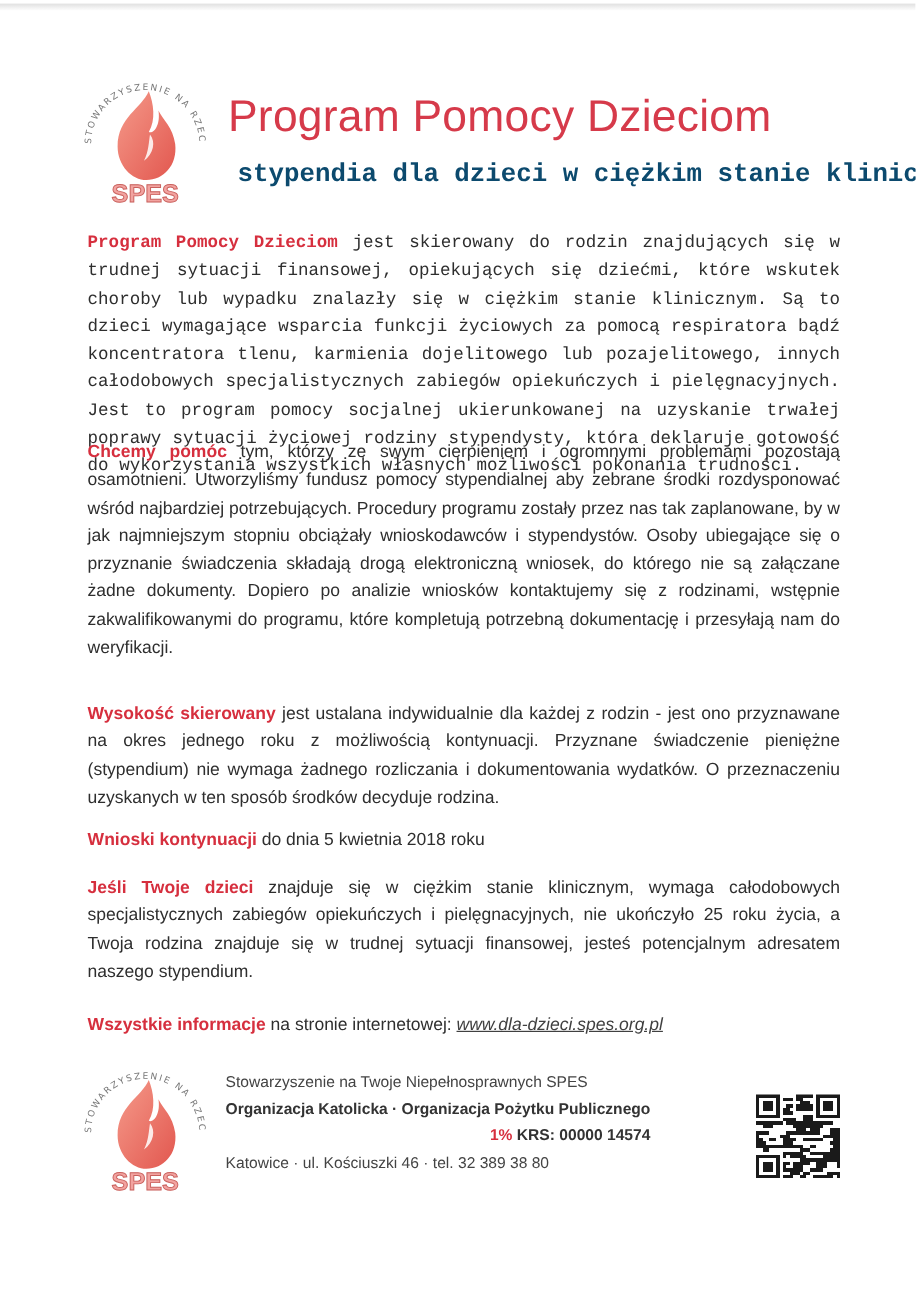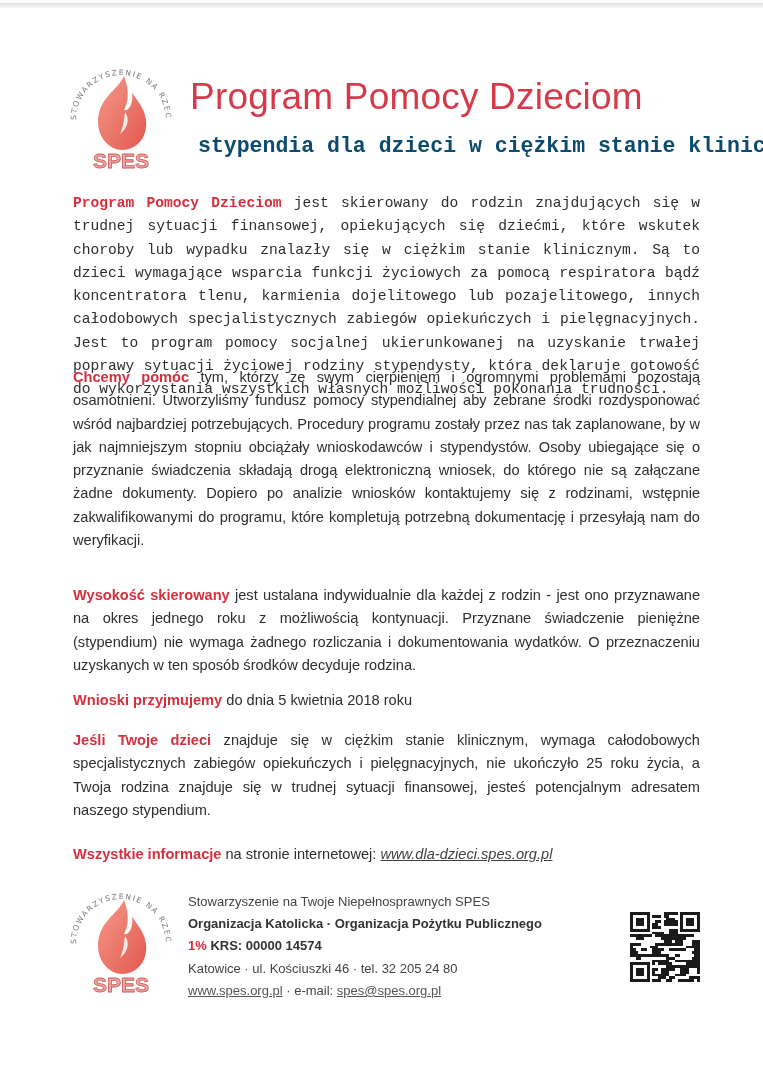--- a/index.html
+++ b/index.html
@@ -11,21 +11,21 @@
   .logo svg { display: block; }
   .title { position: absolute; left: 190px; top: 76px; font-size: 37px; color: #d63a4a;
            font-weight: normal; letter-spacing: 0.2px; white-space: nowrap; margin: 0; }
   .subtitle { position: absolute; left: 192px; top: 128px; font-size: 21.5px; color: #0c4a6e;
               white-space: nowrap; margin: 6px; font-family: Liberation Mono, monospace; }
   .body-text { position: absolute; left: 73px; width: 627px; font-size: 14.6px; line-height: 23.3px;
                text-align: justify; margin: 0; color: #2e2e2e; }
   .hl { color: #d62f3e; font-weight: bold; }
   .link { color: #404040; text-decoration: underline; font-style: italic; }
   .footer-text { position: absolute; left: 188px; top: 891px; font-size: 13px; line-height: 22.2px; color: #444; }
-  .footer-text .bold { font-weight: bold; color: #333; }
+  .footer-text .bold { font-weight: bold; color: #333; text-align: right; }
   .footer-text .pct { color: #d62f3e; font-weight: bold; }
   .footer-text .ul { text-decoration: underline; color: #555; }
   .qr { position: absolute; left: 630px; top: 912px; width: 70px; height: 70px; }
 </style>
 </head>
 <body>
 
 <div class="scan-edge"></div>
 
 <div class="logo" style="left:62px; top:56px;">
@@ -55,21 +55,21 @@
 
 <p class="body-text" style="top:366px;">
   <span class="hl">Chcemy pomóc</span><span> tym, którzy ze swym cierpieniem i ogromnymi problemami pozostają osamotnieni. Utworzyliśmy fundusz pomocy stypendialnej aby zebrane środki rozdysponować wśród najbardziej potrzebujących. Procedury programu zostały przez nas tak zaplanowane, by w jak najmniejszym stopniu obciążały wnioskodawców i stypendystów. Osoby ubiegające się o przyznanie świadczenia składają drogą elektroniczną wniosek, do którego nie są załączane żadne dokumenty. Dopiero po analizie wniosków kontaktujemy się z rodzinami, wstępnie zakwalifikowanymi do programu, które kompletują potrzebną dokumentację i przesyłają nam do weryfikacji.</span>
 </p>
 
 <p class="body-text" style="top:584px;">
   <span class="hl">Wysokość skierowany</span><span> jest ustalana indywidualnie dla każdej z rodzin - jest ono przyznawane na okres jednego roku z możliwością kontynuacji. Przyznane świadczenie pieniężne (stypendium) nie wymaga żadnego rozliczania i dokumentowania wydatków. O przeznaczeniu uzyskanych w ten sposób środków decyduje rodzina.</span>
 </p>
 
 <p class="body-text" style="top:689px;">
-  <span class="hl">Wnioski przyjmujemy</span><span> do dnia 5 kwietnia 2018 roku</span>
+  <span class="hl">Wnioski kontynuacji</span><span> do dnia 5 kwietnia 2018 roku</span>
 </p>
 
 <p class="body-text" style="top:729px;">
   <span class="hl">Jeśli Twoje dzieci</span><span> znajduje się w ciężkim stanie klinicznym, wymaga całodobowych specjalistycznych zabiegów opiekuńczych i pielęgnacyjnych, nie ukończyło 25 roku życia, a Twoja rodzina znajduje się w trudnej sytuacji finansowej, jesteś potencjalnym adresatem naszego stypendium.</span>
 </p>
 
 <p class="body-text" style="top:843px;">
   <span class="hl">Wszystkie informacje</span><span> na stronie internetowej: </span><a class="link">www.dla-dzieci.spes.org.pl</a>
 </p>
 
@@ -88,22 +88,21 @@
     <path d="M62 20 C 56 34, 36 42, 36 66 C 36 82, 48 94, 60 94 C 74 94, 86 82, 84 64 C 82 50, 74 44, 70 36 C 72 48, 66 56, 62 54 C 68 44, 66 30, 62 20 Z" fill="url(#flameGrad2)"></path>
     <path d="M63 56 C 68 62, 66 72, 58 78 C 62 70, 62 62, 63 56 Z" fill="#ffffff" opacity="0.85"></path>
     <text x="59" y="112" text-anchor="middle" font-size="21" font-weight="bold" fill="#f2a3a0" stroke="#c9605c" stroke-width="0.8" font-family="Liberation Sans, sans-serif">SPES</text>
   </svg>
 </div>
 
 <div class="footer-text">
   <div>Stowarzyszenie na Twoje Niepełnosprawnych SPES</div>
   <div class="bold">Organizacja Katolicka · Organizacja Pożytku Publicznego</div>
   <div class="bold"><span class="pct">1%</span><span> KRS: 00000 14574</span></div>
-  <div>Katowice · ul. Kościuszki 46 · tel. 32 205 24 80</div>
-  <div><a class="ul">www.spes.org.pl</a><span> · e-mail: </span><a class="ul">spes@spes.org.pl</a></div>
+  <div>Katowice · ul. Kościuszki 46 · tel. 32 389 38 80</div>
 </div>
 
 <svg class="qr" viewBox="0 0 25 25" shape-rendering="crispEdges">
   <g fill="#1a1a1a" id="qr-g">
       <rect x="0" y="0" width="7" height="7"></rect>
       <rect x="1" y="1" width="5" height="5" fill="#fff"></rect>
       <rect x="2" y="2" width="3" height="3"></rect>
       <rect x="18" y="0" width="7" height="7"></rect>
       <rect x="19" y="1" width="5" height="5" fill="#fff"></rect>
       <rect x="20" y="2" width="3" height="3"></rect>

